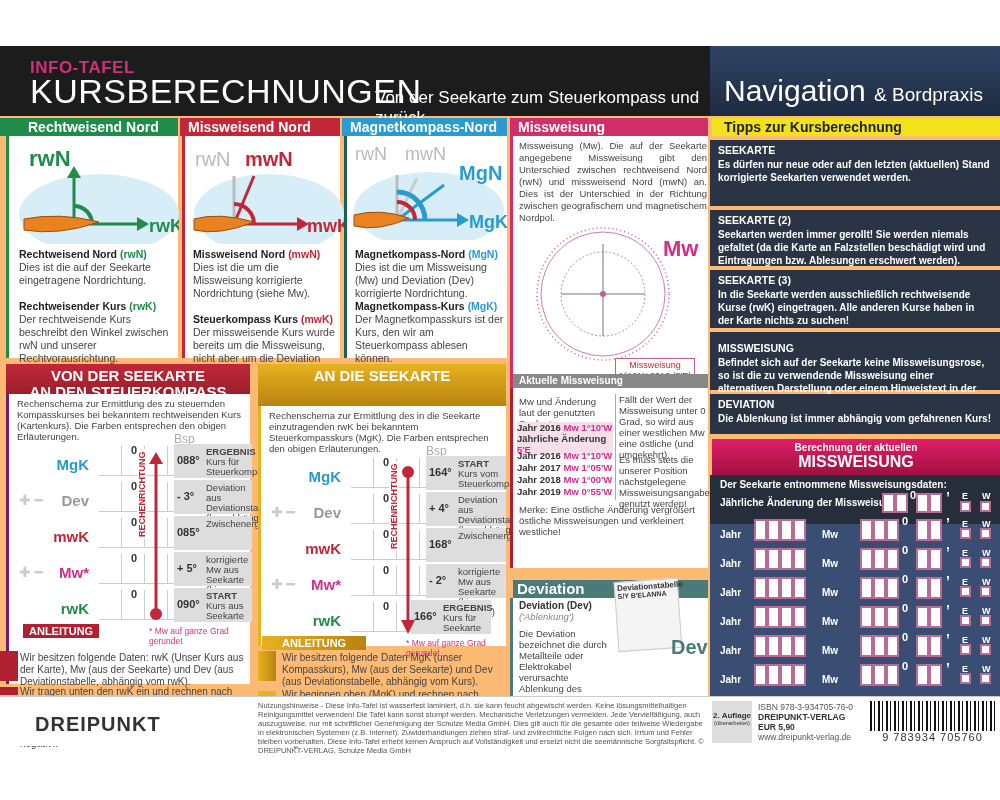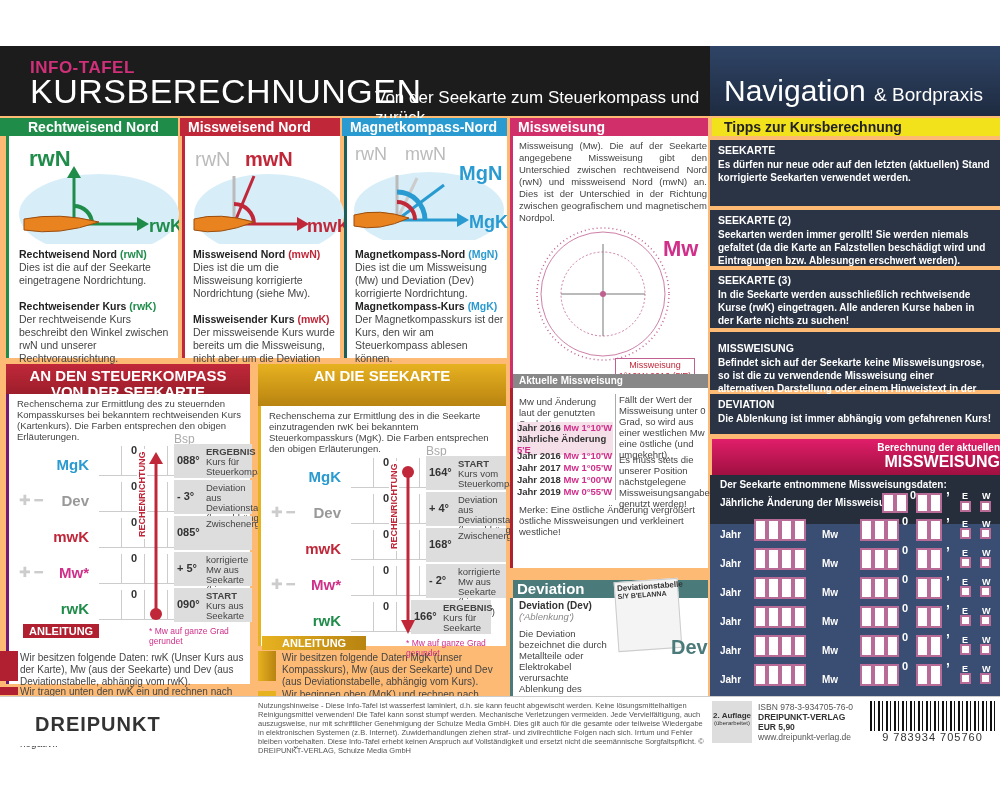--- a/index.html
+++ b/index.html
@@ -83,21 +83,21 @@
       <line x1="45" y1="80" x2="65" y2="32" stroke="#c0283a" stroke-width="3"></line>
       <line x1="45" y1="80" x2="110" y2="80" stroke="#c0283a" stroke-width="3"></line>
         <polygon points="108,73 108,87 120,80" fill="#c0283a"></polygon>
       <path d="M45 60 A20 20 0 0 1 65 80" fill="none" stroke="#c0283a" stroke-width="4"></path>
       <path d="M5 75 Q30 68 65 78 Q30 92 5 86 Z" fill="#e88320" stroke="#9b4e10"></path>
       <text x="118" y="88" font-size="18" font-weight="bold" fill="#c0283a" font-family="Liberation Sans">mwK</text>
     </svg>
     <div class="txt" style="position:absolute;left:8px;top:112px;width:148px">
       <b>Missweisend Nord</b> <span class="r">(mwN)</span><br>
       <span>Dies ist die um die Missweisung korrigierte Nordrichtung (siehe Mw).</span><br><br>
-      <b>Missweisender Kurs</b> <span class="r">(mwK)</span><br>
+      <b>Steuerkompass Kurs</b> <span class="r">(mwK)</span><br>
       <span>Der missweisende Kurs wurde bereits um die Missweisung, nicht aber um die Deviation korrigiert.</span>
     </div>
   </div>
 
   <div class="panel" style="left:344px;top:90px;width:163px;height:222px;border-left:3px solid #1b5f5a">
     <svg style="position:absolute;left:2px;top:4px" width="160" height="100">
       <ellipse cx="80" cy="70" rx="75" ry="38" fill="#d7eef9"></ellipse>
       <text x="6" y="20" font-size="18" fill="#bbb" font-family="Liberation Sans">rwN</text>
       <text x="56" y="20" font-size="18" fill="#bbb" font-family="Liberation Sans">mwN</text>
       <text x="110" y="40" font-size="20" font-weight="bold" fill="#2a9bd0" font-family="Liberation Sans">MgN</text>
@@ -152,22 +152,22 @@
   <div class="tip" style="top:286px;height:58px;padding-top:10px">
       <div class="h">MISSWEISUNG</div>
       <div>Befindet sich auf der Seekarte keine Missweisungsrose, so ist die zu verwendende Missweisung einer alternativen Darstellung oder einem Hinweistext in der Seekarte zu entnehmen.</div>
     </div>
   <div class="tip" style="top:348px;height:40px">
       <div class="h">DEVIATION</div>
       <div>Die Ablenkung ist immer abhängig vom gefahrenen Kurs!</div>
     </div>
 
   <div class="secthead" style="left:6px;top:318px;width:244px;height:42px;background:linear-gradient(#c0283a,#8f1a25)">
+    <div>VON DER SEEKARTE</div>
     <div>AN DEN STEUERKOMPASS</div>
-    <div>VON DER SEEKARTE</div>
   </div>
   <div class="panel" style="left:6px;top:348px;width:244px;height:290px;border-left:3px solid #701a75">
     <div class="txt" style="position:absolute;left:8px;top:4px;width:232px;font-size:9.5px;line-height:11px">Rechenschema zur Ermittlung des zu steuernden Kompasskurses bei bekanntem rechtweisenden Kurs (Kartenkurs). Die Farben entsprechen den obigen Erläuterungen.</div>
     <div style="position:absolute;left:165px;top:38px;font-size:12px;color:#aaa">Bsp</div>
     <div style="position:absolute;left:0;top:50px;width:244px;height:180px">
       <div class="row" style="top:0">
           <span class="rowlabel b" style="top:12px">MgK</span>
           <div class="cells">
             <i style="left:22px"></i>
             <i style="left:45px"></i>
@@ -344,21 +344,21 @@
     <div style="position:absolute;left:6px;top:2px;font-size:10px;font-weight:bold"><span>Deviation (Dev)</span></div>
     <div style="position:absolute;left:6px;top:13px;font-size:9.5px;font-style:italic;color:#888">('Ablenkung')</div>
     <div class="txt" style="position:absolute;left:6px;top:30px;width:90px;font-size:9.5px;line-height:11px">Die Deviation bezeichnet die durch Metallteile oder Elektrokabel verursachte Ablenkung des Kompasses.</div>
     <div style="position:absolute;left:103px;top:-18px;width:64px;height:70px;background:#f4f4f4;border:1px solid #ccc;transform:rotate(-4deg);font-size:7px;line-height:8px;padding:2px;color:#333">
       <div style="font-weight:bold;font-size:8px">Deviationstabelle</div>
       <div style="font-weight:bold">S/Y B'ELANNA</div>
     </div>
     <div style="position:absolute;left:158px;top:38px;font-weight:bold;font-size:20px;color:#4a7a7a">Dev</div>
   </div>
 
-  <div style="position:absolute;left:712px;top:393px;width:288px;height:36px;background:linear-gradient(#e01e6a,#a01040);color:#fff;text-align:right">
+  <div style="position:absolute;left:712px;top:393px;width:288px;height:36px;background:linear-gradient(#e01e6a,#a01040);color:#fff;text-align:center">
     <div style="font-size:10px;font-weight:bold;padding-top:3px">Berechnung der aktuellen</div>
     <div style="font-size:16px;font-weight:bold">MISSWEISUNG</div>
   </div>
   <div class="grid" style="top:429px;height:221px;background:linear-gradient(#262e3c 0%,#262e3c 22%,#3a4d72 22%)">
     <div class="lbl" style="left:10px;top:4px">Der Seekarte entnommene Missweisungsdaten:</div>
     <div class="lbl" style="left:10px;top:22px">Jährliche Änderung der Missweisung</div>
   <div class="box" style="left: 172px; top: 18px; width: 13px; height: 20px;"></div>
       <div class="box" style="left: 185px; top: 18px; width: 13px; height: 20px;"></div>
       <div class="lbl" style="left: 200px; top: 14px; font-size: 11px;">0</div>
       <div class="box" style="left: 206px; top: 18px; width: 13px; height: 20px;"></div>

